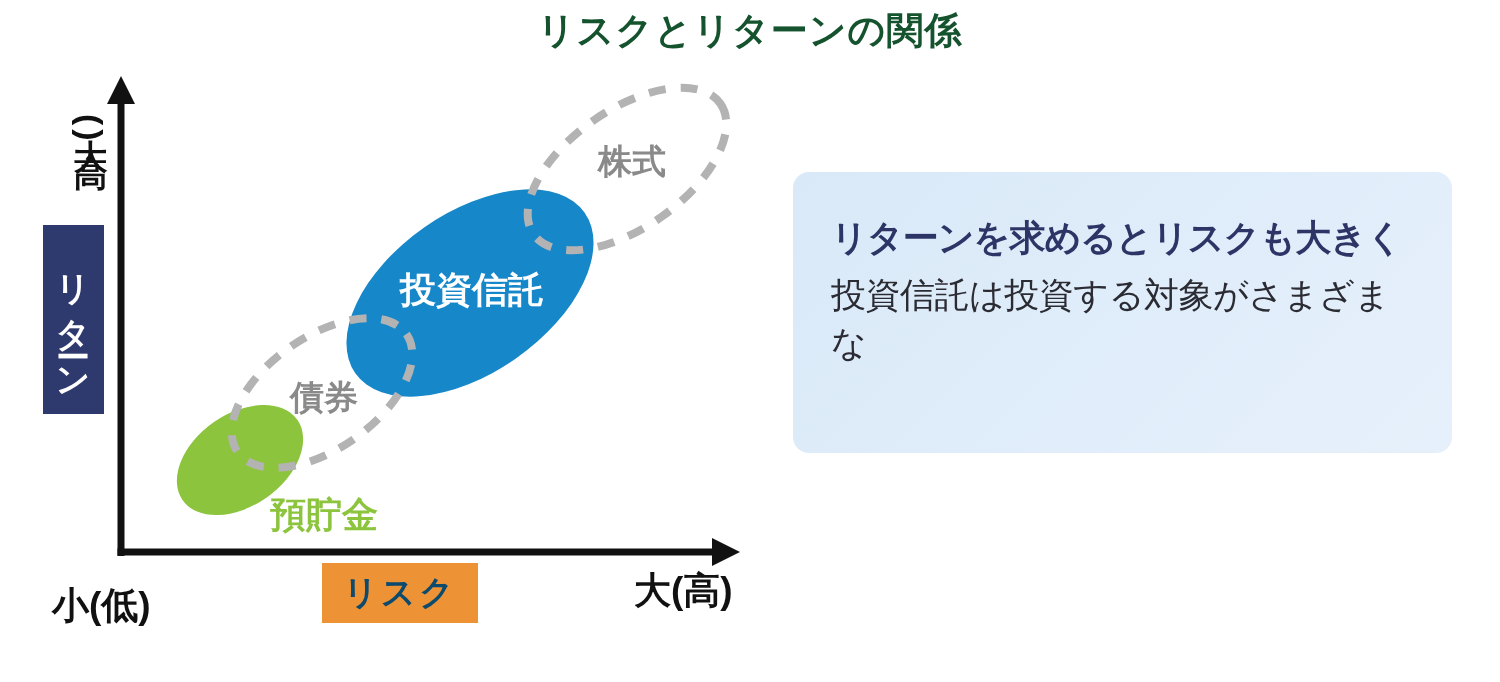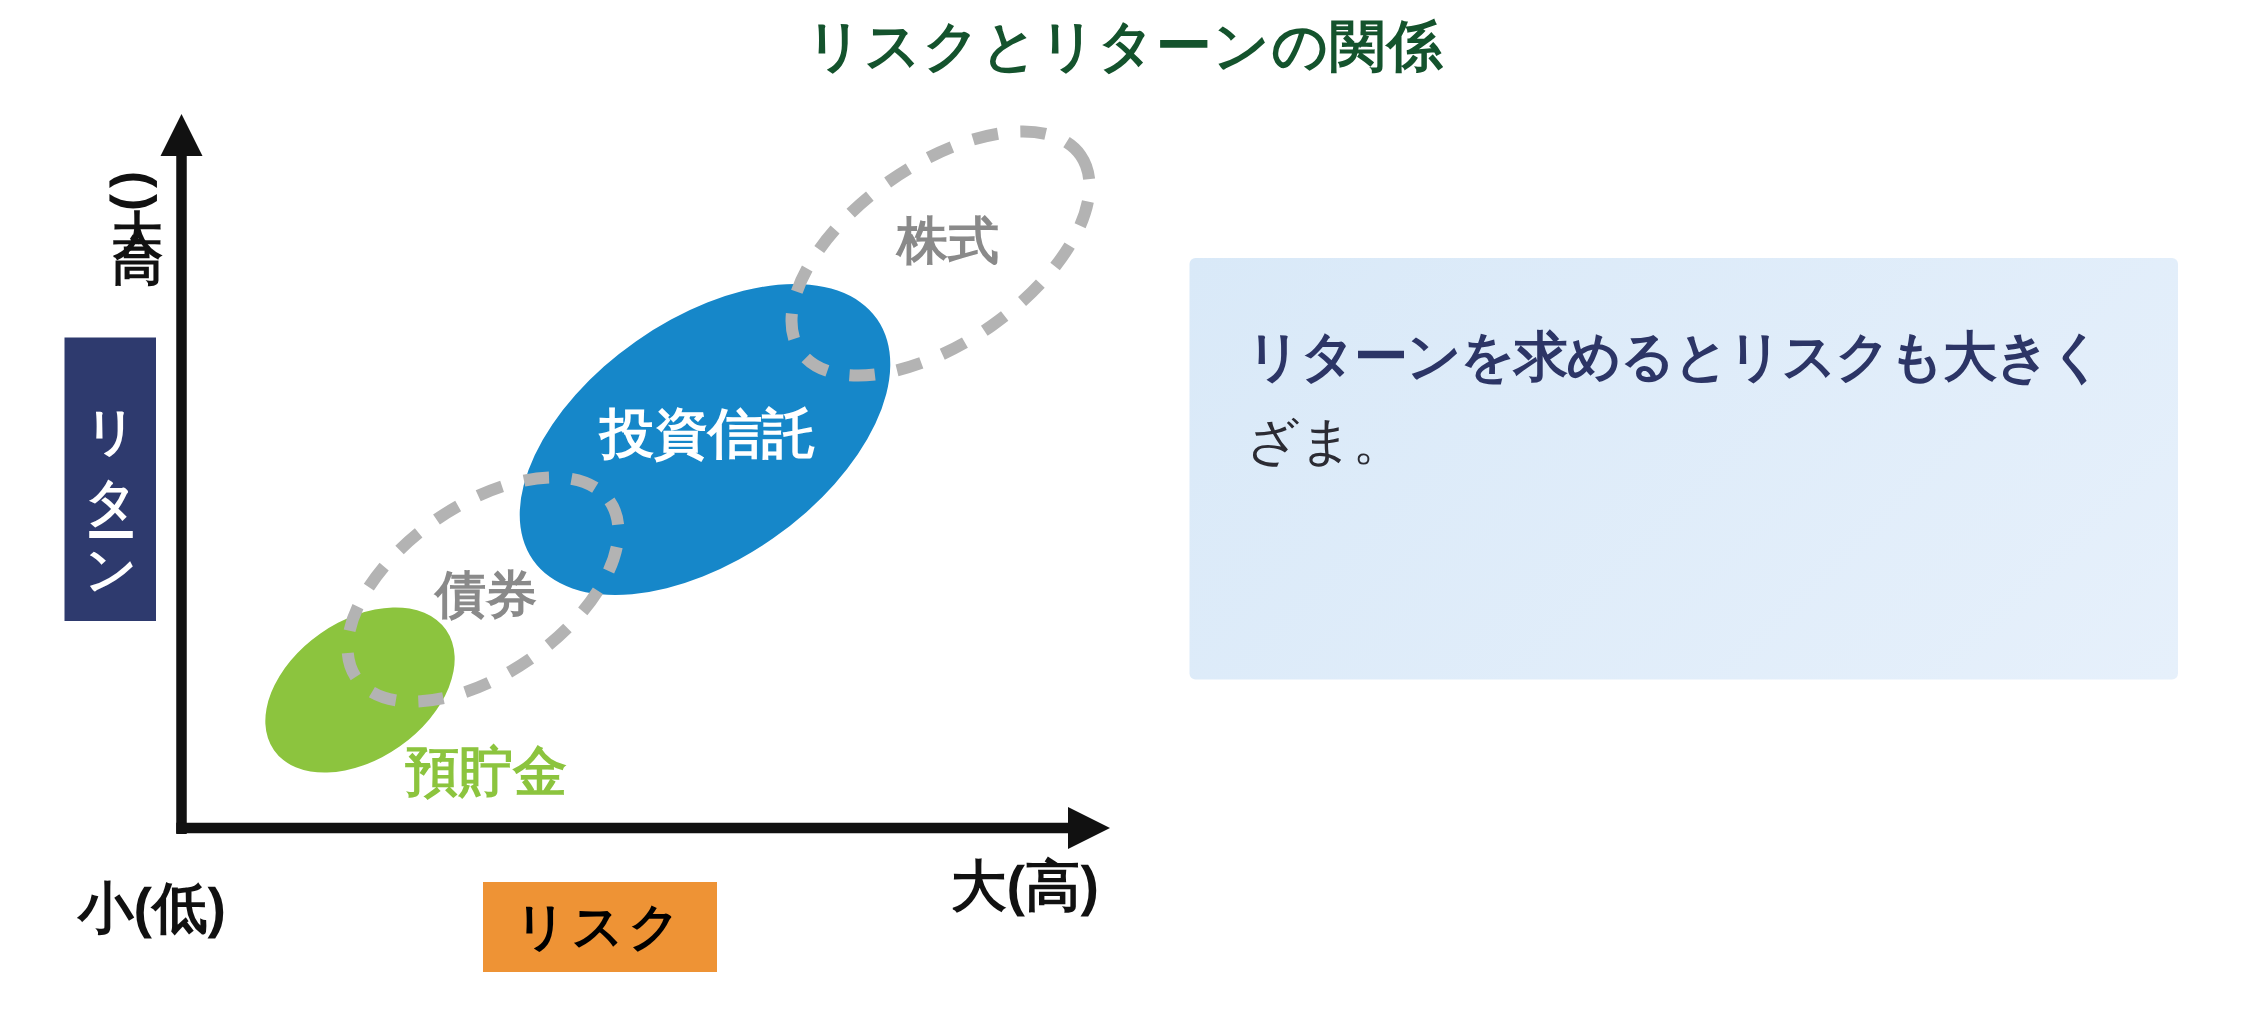--- a/index.html
+++ b/index.html
@@ -73,40 +73,40 @@
     position: absolute;
     left: 634px;
     top: 566px;
     font-size: 37px;
     font-weight: bold;
     color: #111111;
   }
   .x-title-box {
     position: absolute;
     left: 322px;
-    top: 588px;
+    top: 563px;
     width: 156px;
     height: 60px;
     background: #ee9335;
-    color: #000000;
+    color: #0c4a6e;
     display: flex;
     align-items: center;
     justify-content: center;
     font-size: 34px;
     font-weight: bold;
     letter-spacing: 3px;
   }
   .callout {
     position: absolute;
     left: 793px;
     top: 172px;
     width: 659px;
     height: 281px;
     background: linear-gradient(135deg, #d9e9f8 0%, #e6f0fb 100%);
-    border-radius: 4px;
+    border-radius: 16px;
     box-sizing: border-box;
     padding: 44px 38px 0 38px;
   }
   .callout-heading {
     font-size: 36px;
     font-weight: bold;
     color: #2c3566;
     line-height: 1.2;
     margin-bottom: 12px;
     letter-spacing: -1px;
@@ -150,17 +150,17 @@
 
   <div class="x-low-label">小(低)</div>
 
   <div class="x-high-label">大(高)</div>
 
   <div class="x-title-box">リスク</div>
 
   <div class="callout">
     <div class="callout-heading">リターンを求めるとリスクも大きく</div>
     <div class="callout-body">
-      <div>ざま。</div>
+      <div>投資信託は投資する対象がさまざまな</div>
     </div>
   </div>
 
 </div>
 
 </body></html>

